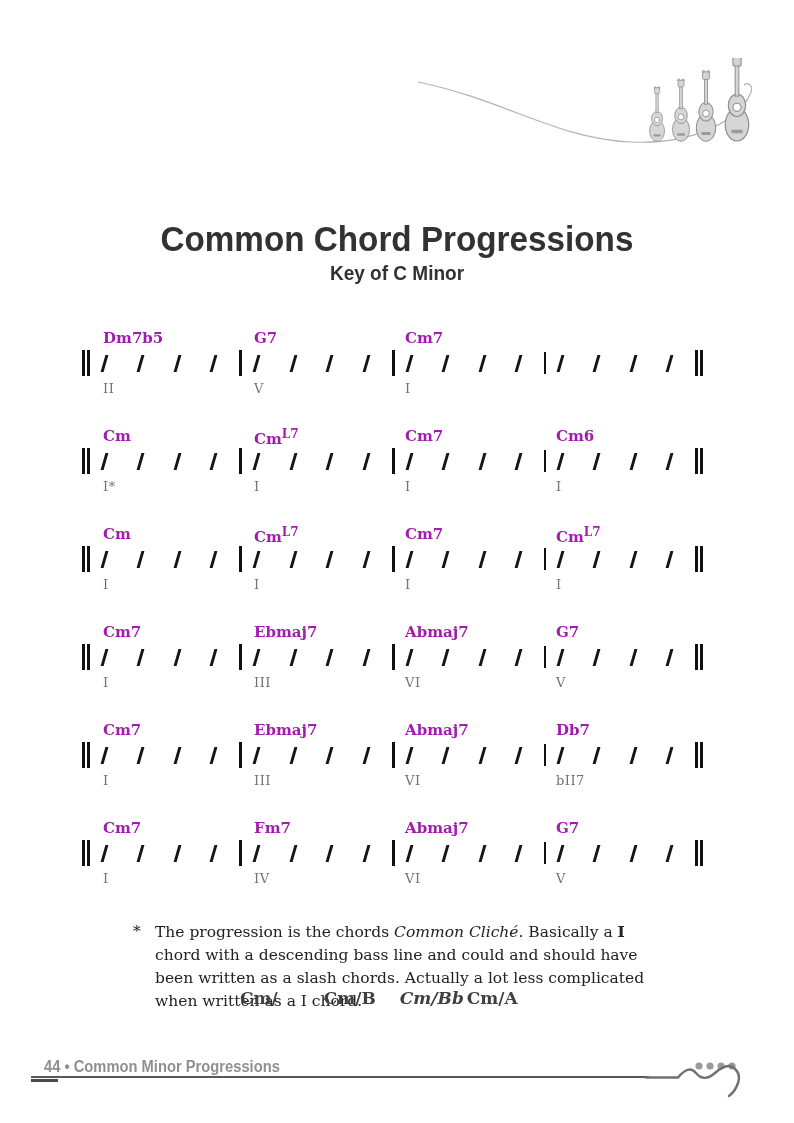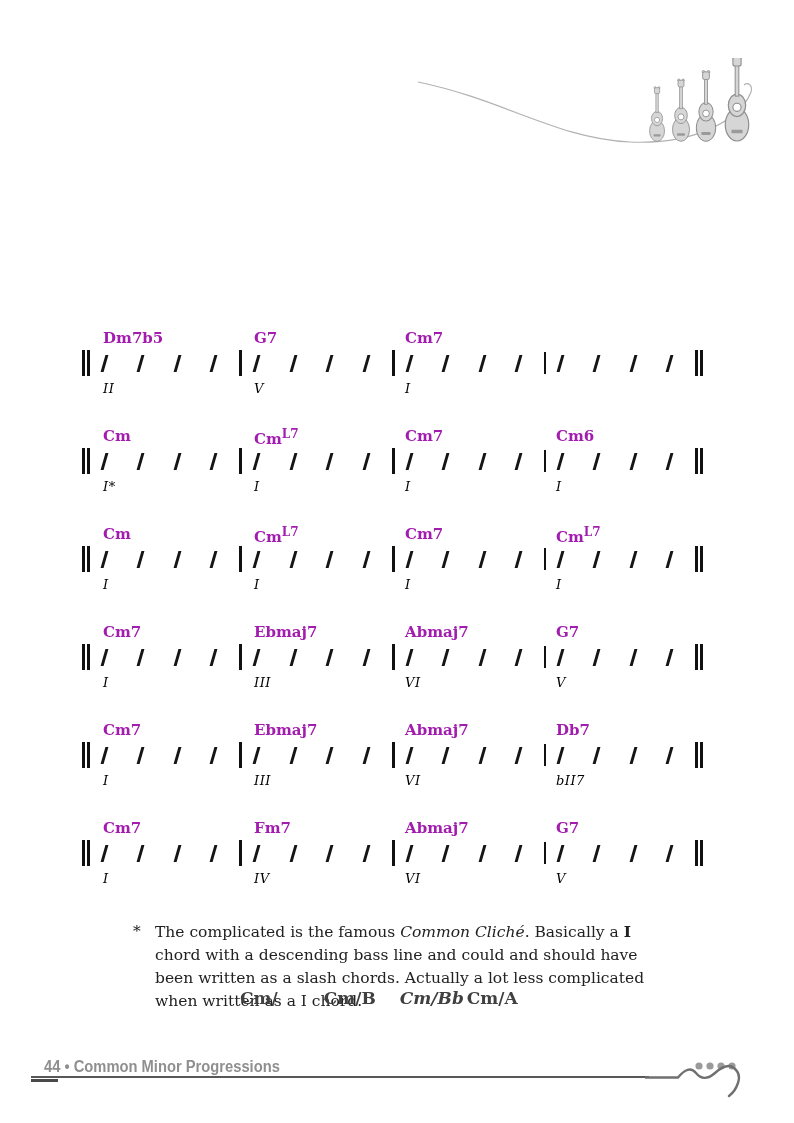--- a/index.html
+++ b/index.html
@@ -25,21 +25,21 @@
              margin-top:3px;}
 
   
   .systems{position:absolute;left:82px;top:329px;width:621px;}
   .system{margin-bottom:30px;}
   .labels-row,.numerals-row{display:flex;padding-left:8px;height:18px;}
   .label-cell,.numeral-cell{width:151px;box-sizing:border-box;padding-left:13px;overflow:visible;white-space:nowrap;}
   .label-cell{font-weight:700;font-size:15px;color:#a21caf;}
   .label-cell sup{font-size:12px;font-weight:700;vertical-align:6px;letter-spacing:0;}
   .numerals-row{margin-top:5px;height:16px;}
-  .numeral-cell{font-size:13px;color:#000000;letter-spacing:0.5px;font-style:italic;}
+  .numeral-cell{font-size:13px;color:#737373;letter-spacing:0.5px;}
   .slash-row{display:flex;align-items:center;height:26px;margin-top:3px;}
   .bar{align-self:stretch;}
   .bar.dbl{width:8px;border-left:3px solid #111;border-right:3px solid #111;box-sizing:border-box;}
   .bar.thick{width:3px;background:#111;}
   .bar.thin{width:1.4px;background:#111;height:22px;align-self:center;}
   .measure{flex:1;display:flex;justify-content:space-between;align-items:center;
            padding:0 24px 0 13px;}
   .slash{width:3px;height:17px;background:#151515;transform:skewX(-16deg);}
 
   
@@ -82,20 +82,24 @@
         <rect x="9.5" y="74" width="11" height="3.5" rx="1" fill="#9a9a9a"></rect>
       </g>
     </defs>
     <path d="M 23 24 C 110 42 160 80 235 84 C 300 87 345 62 356 34 C 358 27 353 24 349 27" fill="none" stroke="#b2b2b2" stroke-width="1.2"></path>
     <use href="#uke" transform="translate(252.3,28.1) scale(0.65)"></use>
     <use href="#uke" transform="translate(274.9,20.4) scale(0.74)"></use>
     <use href="#uke" transform="translate(298.4,11.8) scale(0.84)"></use>
     <use href="#uke" transform="translate(326.7,-3.7) scale(1.02)"></use>
   </svg>
 
+  <div class="title-wrap">
+    <span class="title-main">Common Chord Progressions</span>
+    <span class="title-sub">Key of C Minor</span>
+  </div>
 
   <div class="systems">
       <div class="system">
       <div class="labels-row">
         <div class="label-cell"><span>Dm7b5</span></div>
         <div class="label-cell"><span>G7</span></div>
         <div class="label-cell"><span>Cm7</span></div>
         <div class="label-cell"></div>
       </div>
       <div class="slash-row">
@@ -358,21 +362,21 @@
         <div class="numeral-cell">I</div>
         <div class="numeral-cell">IV</div>
         <div class="numeral-cell">VI</div>
         <div class="numeral-cell">V</div>
       </div>
     </div>
     </div>
 
   <div class="footnote">
     <div class="fn-marker">*</div>
-    <div class="fn-text"><span>The complicated is the famous </span><em>Common Cliché</em><span>. Basically a </span><strong>I</strong><span> chord with a descending bass line and could and should have been written as a slash chords. Actually a lot less complicated when written as a I chord.</span></div>
+    <div class="fn-text"><span>The progression is the chords </span><em>Common Cliché</em><span>. Basically a </span><strong>I</strong><span> chord with a descending bass line and could and should have been written as a slash chords. Actually a lot less complicated when written as a I chord.</span></div>
   </div>
   <div class="slash-chords">
       <span>Cm/</span>
       <span>Cm/B</span>
       <span>Cm/Bb</span>
       <span>Cm/A</span>
     </div>
 
   <div class="footer-text">
     <span>44</span>

